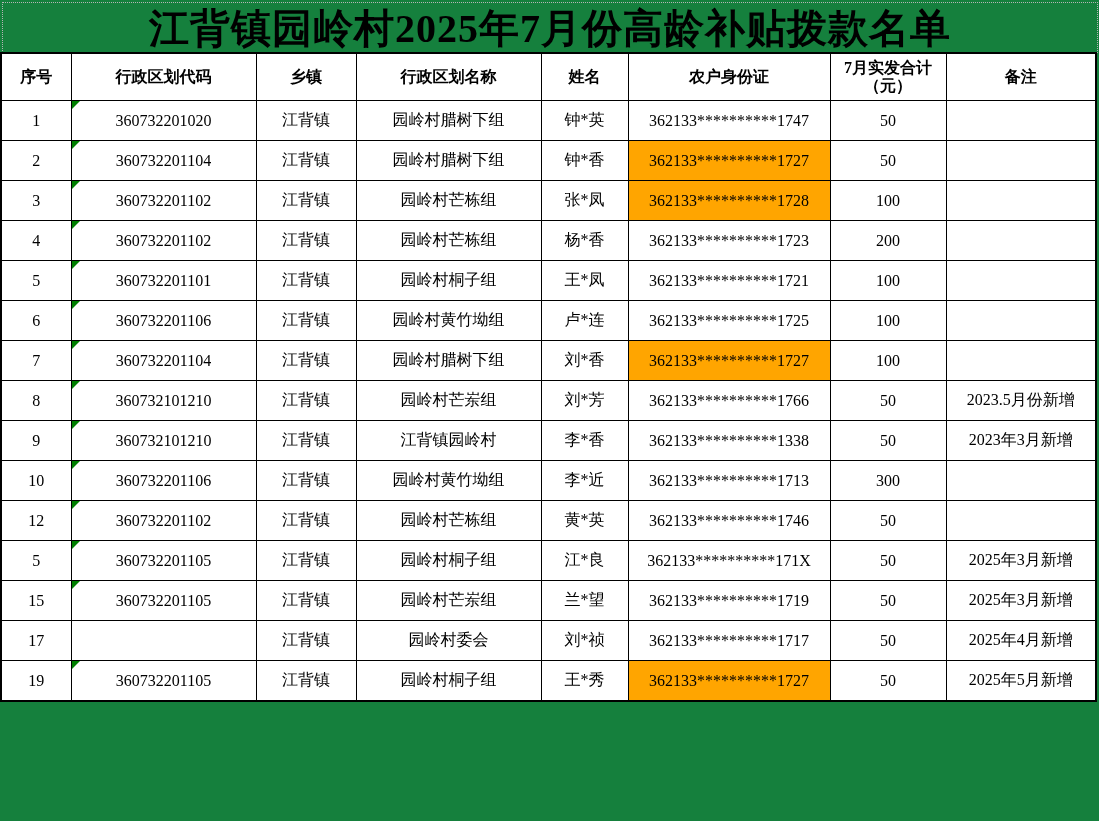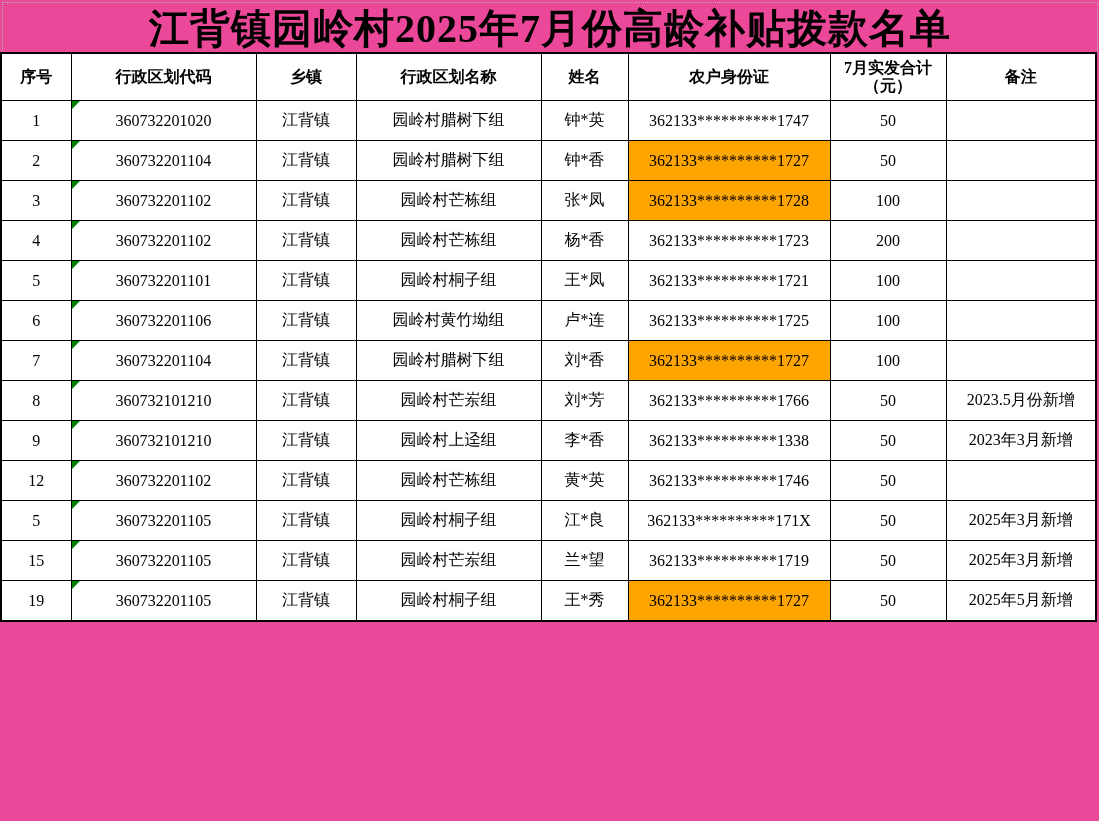--- a/index.html
+++ b/index.html
@@ -1,17 +1,17 @@
 <!DOCTYPE html>
 <html><head>
 <meta charset="utf-8">
 <style>
   html,body{margin:0;padding:0;background:#fff;width:1099px;height:821px;overflow:hidden;
     font-family:"Liberation Serif","DejaVu Serif",serif;}
-  .sheet{position:relative;width:1099px;height:821px;background:#ec4899;}
+  .sheet{position:relative;width:1099px;height:821px;background:#15803d;}
   .title-area{
     position:absolute;left:2px;top:2px;width:1094px;height:50px;
     border-top:1px dotted #b5b5b5;border-left:1px dotted #b5b5b5;border-right:1px dotted #b5b5b5;
     display:flex;align-items:center;justify-content:center;
   }
   .title-text{
     font-size:40px;font-weight:bold;color:#000;letter-spacing:1px;white-space:nowrap;
     font-family:"Liberation Serif","DejaVu Serif",serif;
   }
   table.grid{
@@ -152,25 +152,35 @@
           <td><span class="cell-text">园岭村芒岽组</span></td>
           <td><span class="cell-text">刘*芳</span></td>
           <td><span class="cell-text">362133**********1766</span></td>
           <td><span class="cell-text">50</span></td>
           <td><span class="cell-text">2023.5月份新增</span></td>
         </tr>
         <tr>
           <td><span class="cell-text">9</span></td>
           <td><span class="marker" style="border-top-color: rgb(0, 128, 0);"></span><span class="cell-text">360732101210</span></td>
           <td><span class="cell-text">江背镇</span></td>
-          <td><span class="cell-text">园岭村上迳组</span></td>
+          <td><span class="cell-text">江背镇园岭村</span></td>
           <td><span class="cell-text">李*香</span></td>
           <td><span class="cell-text">362133**********1338</span></td>
           <td><span class="cell-text">50</span></td>
           <td><span class="cell-text">2023年3月新增</span></td>
+        </tr>
+        <tr>
+          <td><span class="cell-text">10</span></td>
+          <td><span class="marker" style="border-top-color: rgb(0, 128, 0);"></span><span class="cell-text">360732201106</span></td>
+          <td><span class="cell-text">江背镇</span></td>
+          <td><span class="cell-text">园岭村黄竹坳组</span></td>
+          <td><span class="cell-text">李*近</span></td>
+          <td><span class="cell-text">362133**********1713</span></td>
+          <td><span class="cell-text">300</span></td>
+          <td><span class="cell-text"></span></td>
         </tr>
         <tr>
           <td><span class="cell-text">12</span></td>
           <td><span class="marker" style="border-top-color: rgb(0, 128, 0);"></span><span class="cell-text">360732201102</span></td>
           <td><span class="cell-text">江背镇</span></td>
           <td><span class="cell-text">园岭村芒栋组</span></td>
           <td><span class="cell-text">黄*英</span></td>
           <td><span class="cell-text">362133**********1746</span></td>
           <td><span class="cell-text">50</span></td>
           <td><span class="cell-text"></span></td>
@@ -189,20 +199,30 @@
           <td><span class="cell-text">15</span></td>
           <td><span class="marker" style="border-top-color: rgb(0, 128, 0);"></span><span class="cell-text">360732201105</span></td>
           <td><span class="cell-text">江背镇</span></td>
           <td><span class="cell-text">园岭村芒岽组</span></td>
           <td><span class="cell-text">兰*望</span></td>
           <td><span class="cell-text">362133**********1719</span></td>
           <td><span class="cell-text">50</span></td>
           <td><span class="cell-text">2025年3月新增</span></td>
         </tr>
         <tr>
+          <td><span class="cell-text">17</span></td>
+          <td><span class="cell-text"></span></td>
+          <td><span class="cell-text">江背镇</span></td>
+          <td><span class="cell-text">园岭村委会</span></td>
+          <td><span class="cell-text">刘*祯</span></td>
+          <td><span class="cell-text">362133**********1717</span></td>
+          <td><span class="cell-text">50</span></td>
+          <td><span class="cell-text">2025年4月新增</span></td>
+        </tr>
+        <tr>
           <td><span class="cell-text">19</span></td>
           <td><span class="marker" style="border-top-color: rgb(0, 128, 0);"></span><span class="cell-text">360732201105</span></td>
           <td><span class="cell-text">江背镇</span></td>
           <td><span class="cell-text">园岭村桐子组</span></td>
           <td><span class="cell-text">王*秀</span></td>
           <td style="background: rgb(255, 165, 0);"><span class="cell-text">362133**********1727</span></td>
           <td><span class="cell-text">50</span></td>
           <td><span class="cell-text">2025年5月新增</span></td>
         </tr>
       </tbody>

